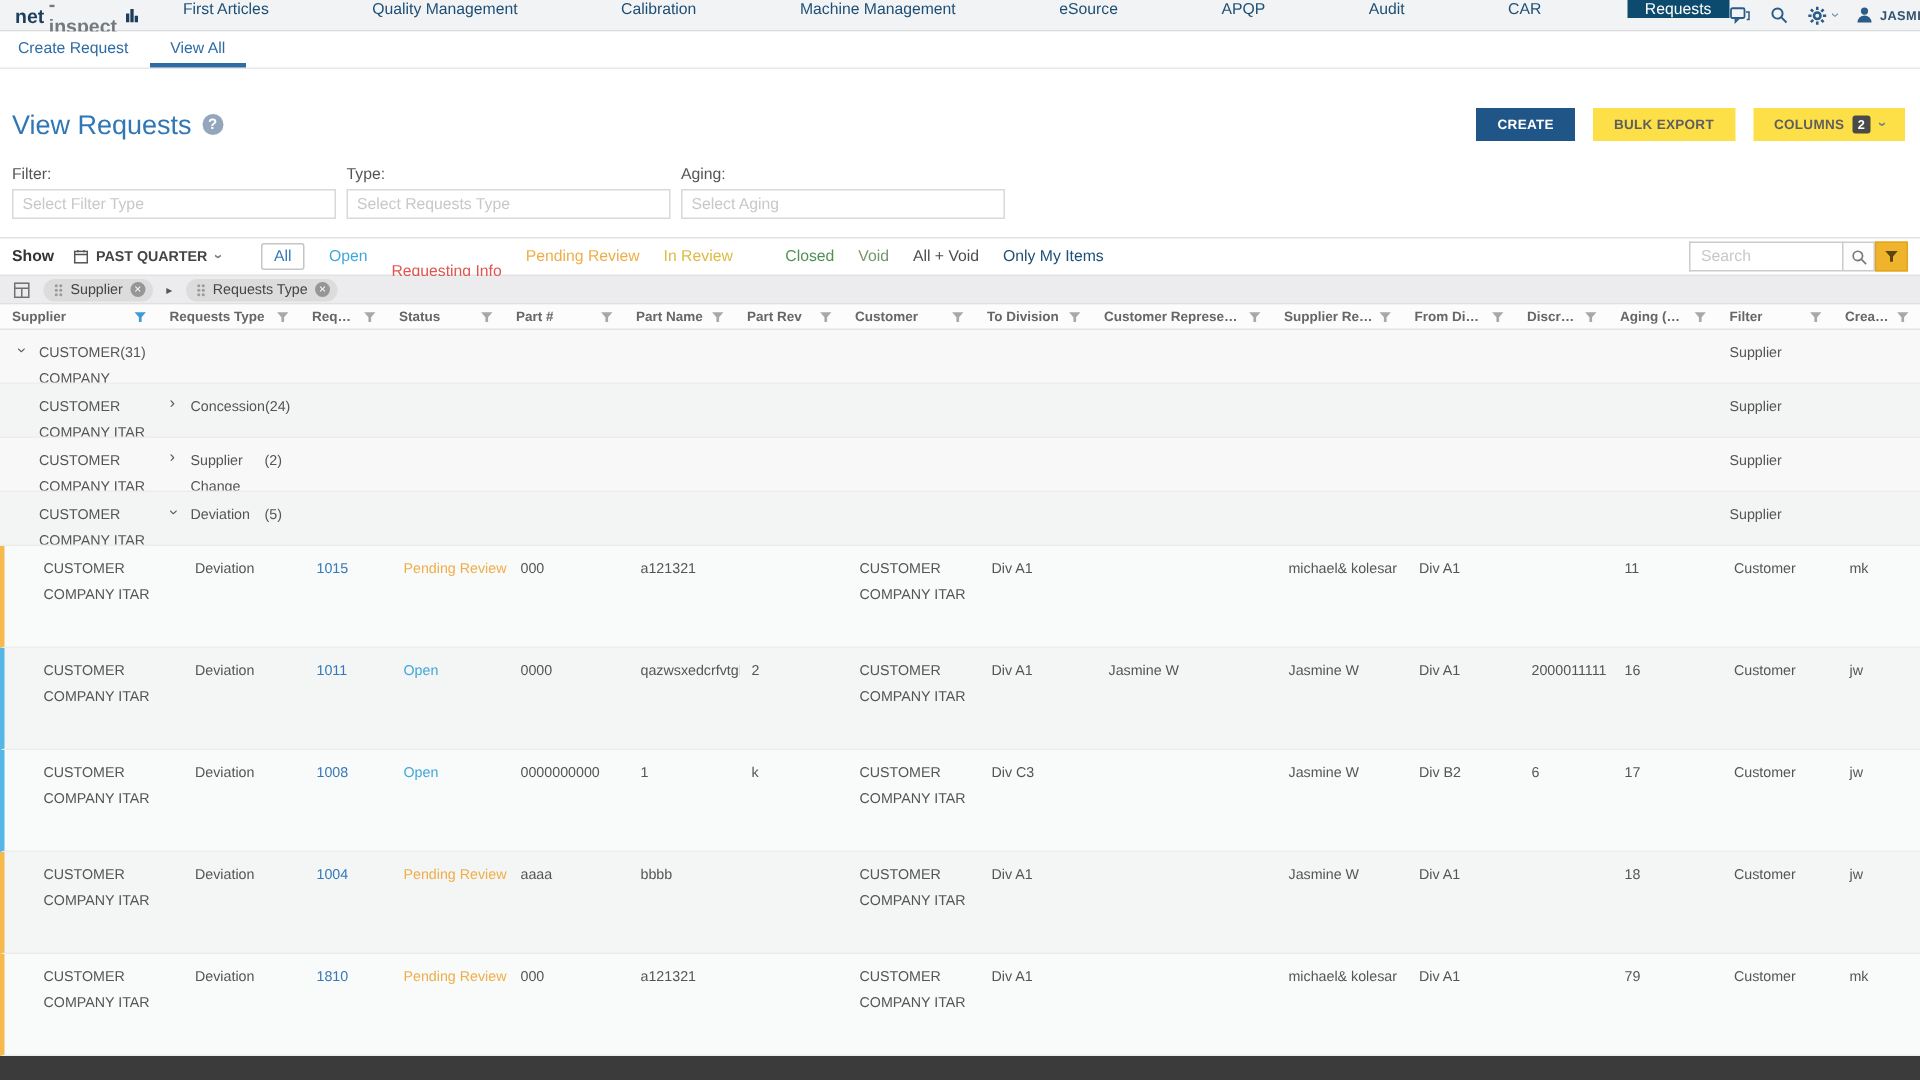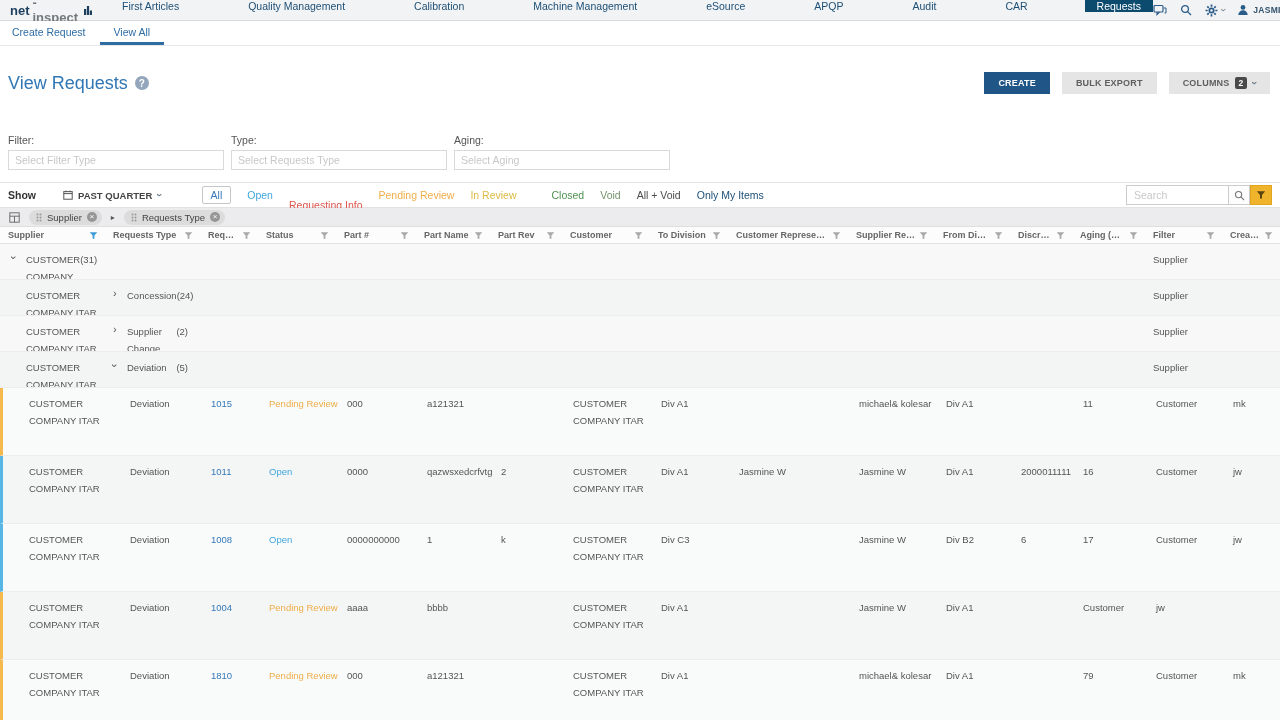--- a/index.html
+++ b/index.html
@@ -32,32 +32,32 @@
   .subnav-item:first-child { padding-left:12px; }
   .subnav-item.active { border-bottom-color:#2e6da4; }
 
   
   .titlebar { display:flex; align-items:center; padding:26px 10px 16px 8px; flex:none; }
   .page-title { font-size:18px; font-weight:400; color:#3077b5; margin:0; }
   .help-badge { width:14px; height:14px; border-radius:50%; background:#93a6bb; color:#fff; font-size:10px; font-weight:bold; display:flex; align-items:center; justify-content:center; margin-left:7px; cursor:pointer; }
   .title-actions { margin-left:auto; display:flex; gap:12px; }
   .btn { height:22px; font-size:9px; font-weight:bold; border:none; padding:0 14px; display:flex; align-items:center; cursor:pointer; font-family:inherit; letter-spacing:.2px; }
   .btn-create { background:#1f5687; color:#fff; }
-  .btn-gray { background:#e5e5e5; color:#5f5f5f; }
+  .btn-gray { background:#fde047; color:#5f5f5f; }
   .btn .badge { background:#4a4a4a; color:#fff; border-radius:2px; padding:1px 4px; font-size:8.5px; margin:0 5px 0 5px; }
 
   
   .filters { display:flex; padding:0 8px 12px 8px; flex:none; }
   .filter-field { width:216px; margin-right:7px; }
-  .filter-label { font-size:10.5px; color:#555; margin-bottom:4px;margin-top:24px; }
+  .filter-label { font-size:10.5px; color:#555; margin-bottom:4px; }
   .filter-input { width:100%; height:20px; border:1px solid #d9d9d9; font-size:10.5px; padding:0 6px; color:#444; font-family:inherit; }
   input::placeholder { color:#c8c8c8; }
 
   
-  .toolbar { height:26px; border-top:1px solid #e2e2e2; border-bottom:1px solid #e2e2e2; display:flex; align-items:center; padding:0 8px; gap:27px; flex:none; }
+  .toolbar { height:26px; border-top:1px solid #e2e2e2; border-bottom:1px solid #e2e2e2; display:flex; align-items:center; padding:0 8px; gap:13px; flex:none; }
   .show-label { font-size:10.5px; font-weight:bold; color:#333; }
   .period { display:flex; align-items:center; gap:5px; font-size:9.5px; font-weight:bold; color:#444; cursor:pointer; margin-right:14px; }
   .statuses { display:flex; align-items:center; gap:16px; }
   .status-chip { font-size:10.5px; cursor:pointer; }
   .status-chip.active { border:1px solid #c6c6c6; border-radius:2px; background:#fff; padding:2px 8px; }
   .search-wrap { margin-left:auto; display:flex; align-items:stretch; height:20px; }
   .search-input { width:102px; border:1px solid #ccc; border-right:none; font-size:10.5px; padding:0 7px; font-family:inherit; color:#444; }
   .search-btn { width:22px; border:1px solid #ccc; background:#fdfdfd; display:flex; align-items:center; justify-content:center; cursor:pointer; }
   .filter-btn { width:22px; background:#f0b42c; border:1px solid #e2a51e; display:flex; align-items:center; justify-content:center; cursor:pointer; }
 
@@ -527,20 +527,21 @@
         <div class="cell c-status nowrap"><span style="color: rgb(239, 174, 73);">Pending Review</span></div>
         <div class="cell c-part_no nowrap">aaaa</div>
         <div class="cell c-part_name nowrap">bbbb</div>
         <div class="cell c-part_rev nowrap"></div>
         <div class="cell c-customer">CUSTOMER COMPANY ITAR</div>
         <div class="cell c-to_division nowrap">Div A1</div>
         <div class="cell c-customer_reps nowrap"></div>
         <div class="cell c-supplier_rep nowrap">Jasmine W</div>
         <div class="cell c-from_division nowrap">Div A1</div>
         <div class="cell c-discrepant nowrap"></div>
+        <div class="cell c-aging nowrap">18</div>
         <div class="cell c-filter nowrap">Customer</div>
         <div class="cell c-created_by nowrap">jw</div>
       </div>
       <div class="row data" style="border-left-color: rgb(245, 185, 78);">
         <div class="cell c-supplier c-supplier">CUSTOMER COMPANY ITAR</div>
         <div class="cell c-type nowrap c-type">Deviation</div>
         <div class="cell c-request_no nowrap"><span class="link">1810</span></div>
         <div class="cell c-status nowrap"><span style="color: rgb(239, 174, 73);">Pending Review</span></div>
         <div class="cell c-part_no nowrap">000</div>
         <div class="cell c-part_name nowrap">a121321</div>

